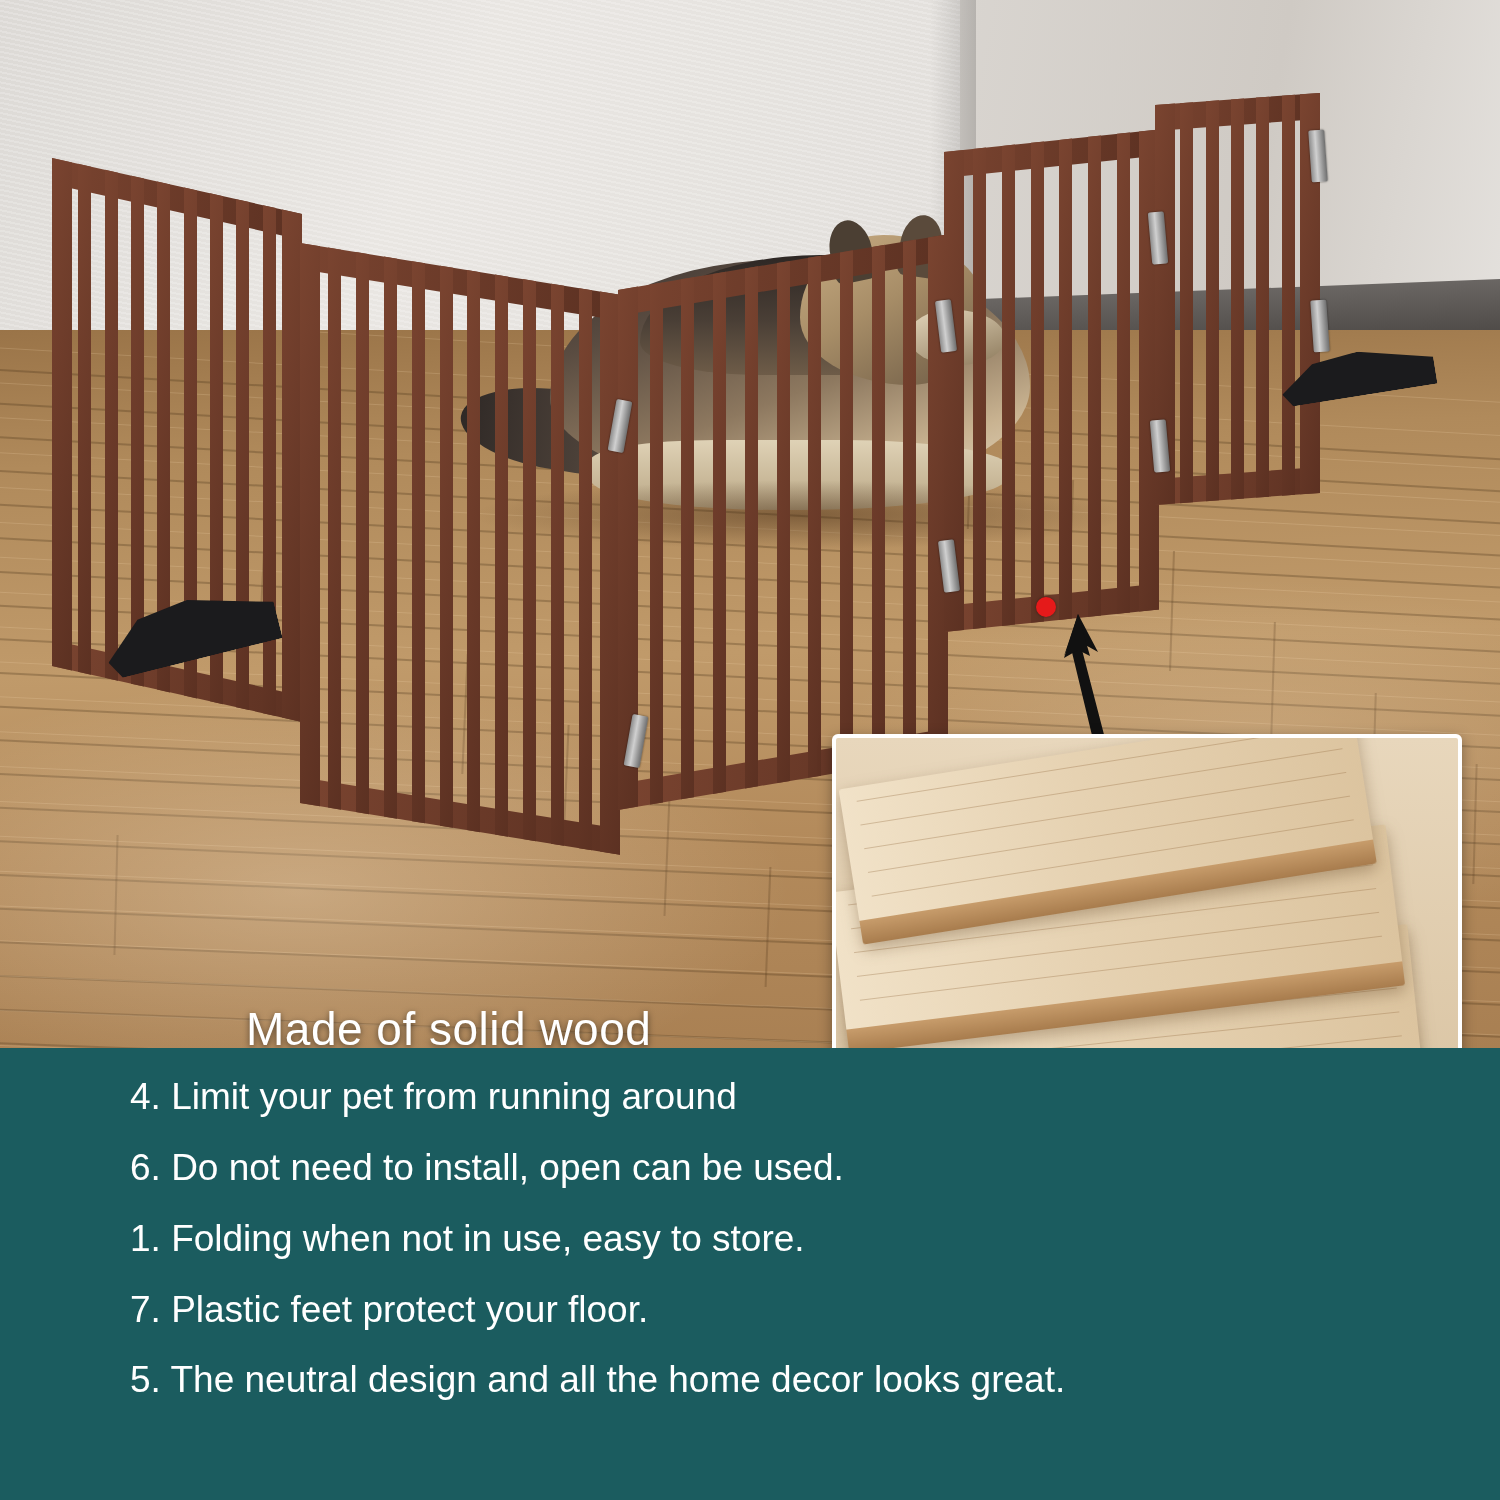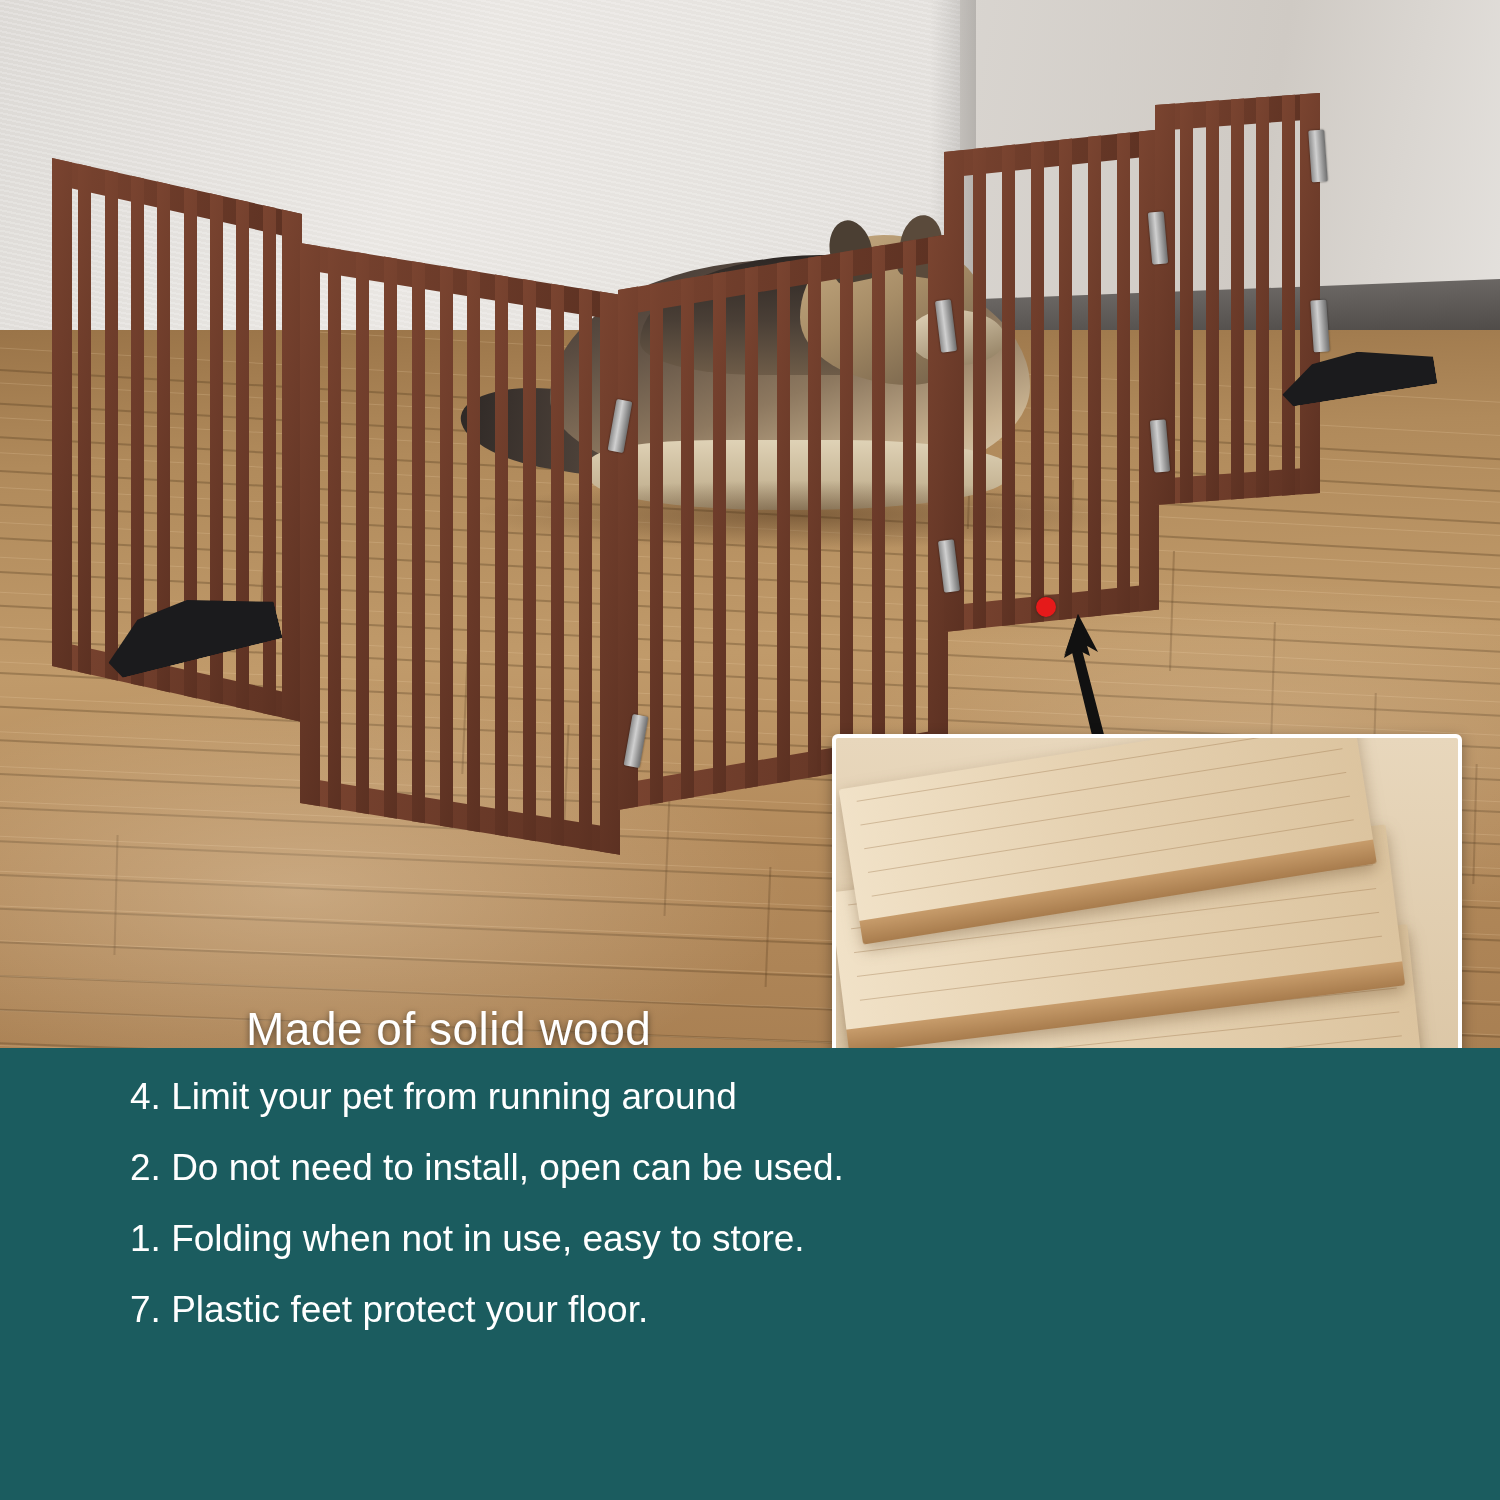--- a/index.html
+++ b/index.html
@@ -444,18 +444,19 @@
           </div>
         </div>
       </div>
 
     <div class="made-of">Made of  solid wood</div>
   </div>
 
   <div class="bottom">
     <div class="bullets">
       <div class="bullet">4. Limit your pet from running around</div>
-      <div class="bullet">2. Do not need to install, open can be used.</div>
+      <div class="bullet">6. Do not need to install, open can be used.</div>
       <div class="bullet">1. Folding when not in use, easy to store.</div>
       <div class="bullet">7. Plastic feet protect your floor.</div>
+      <div class="bullet">5. The neutral design and all the home decor looks great.</div>
     </div>
   </div>
 </div>
 
 </body></html>

